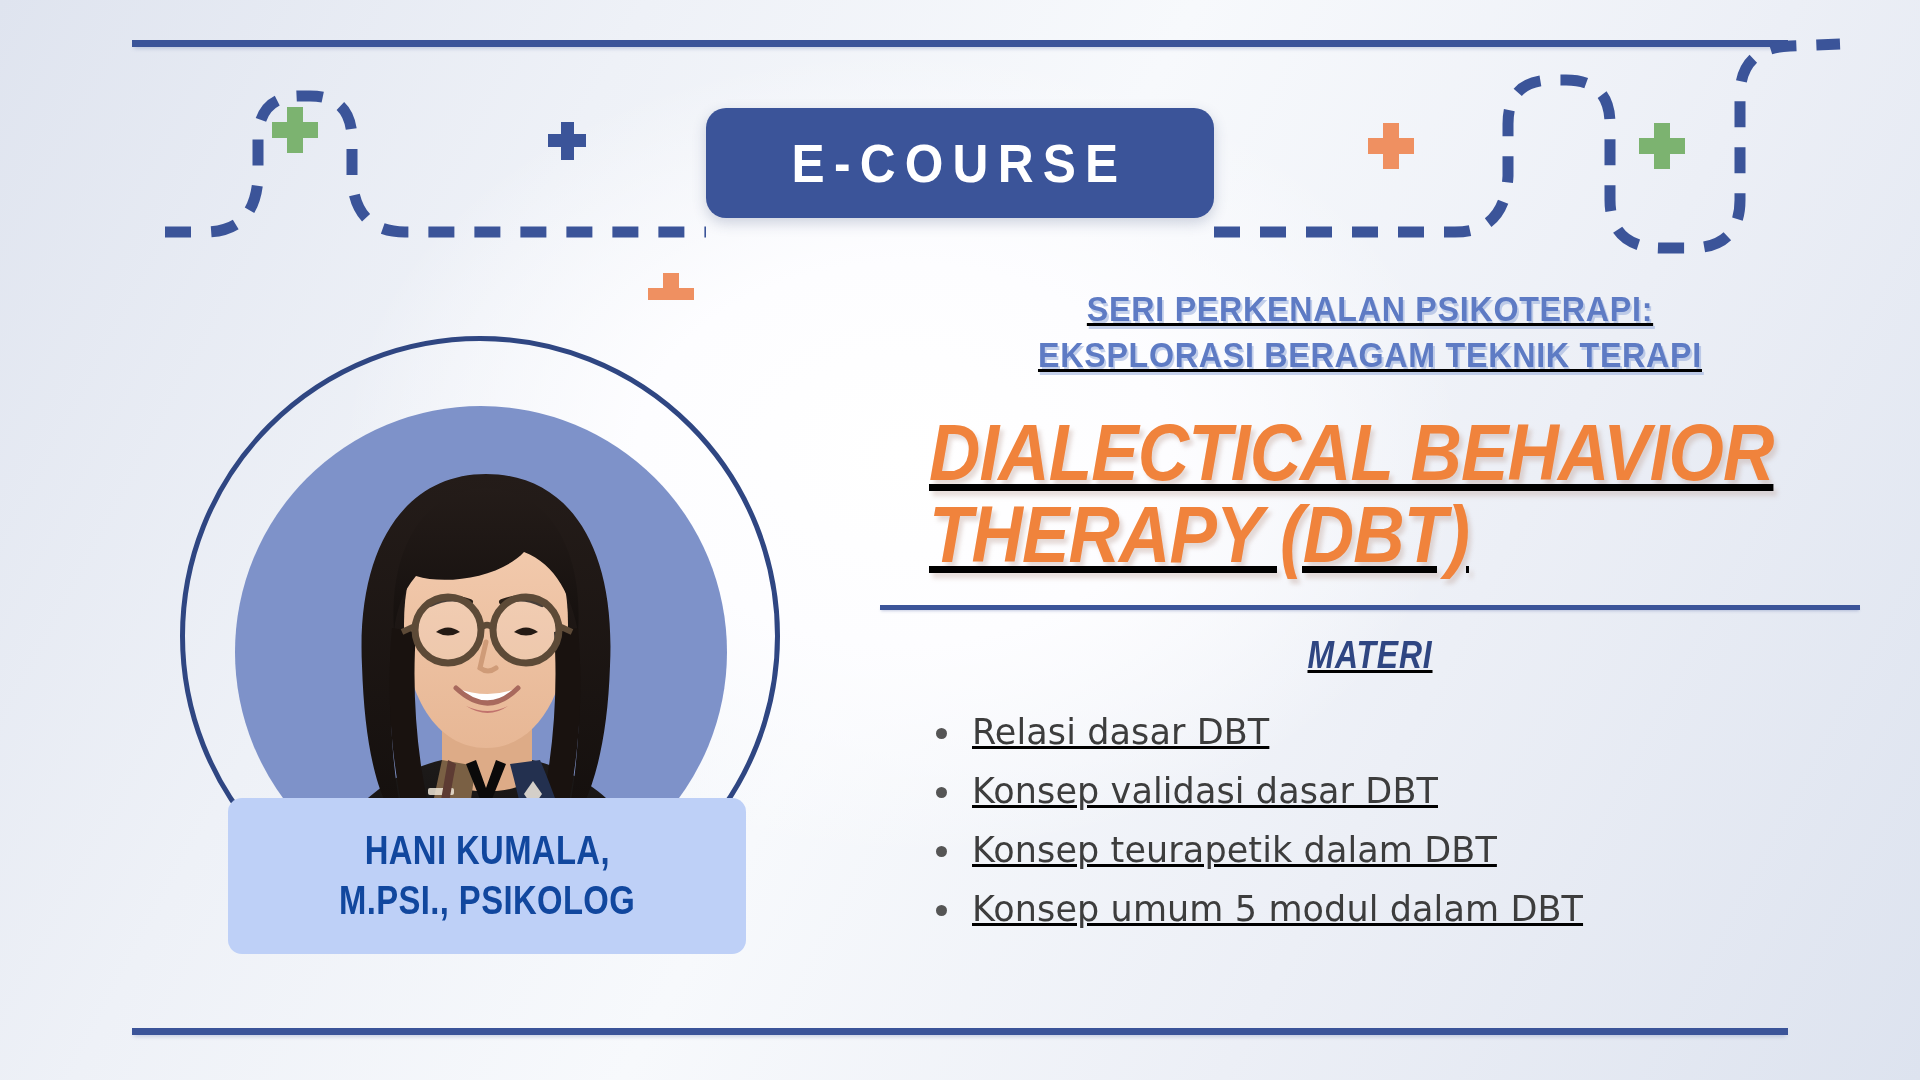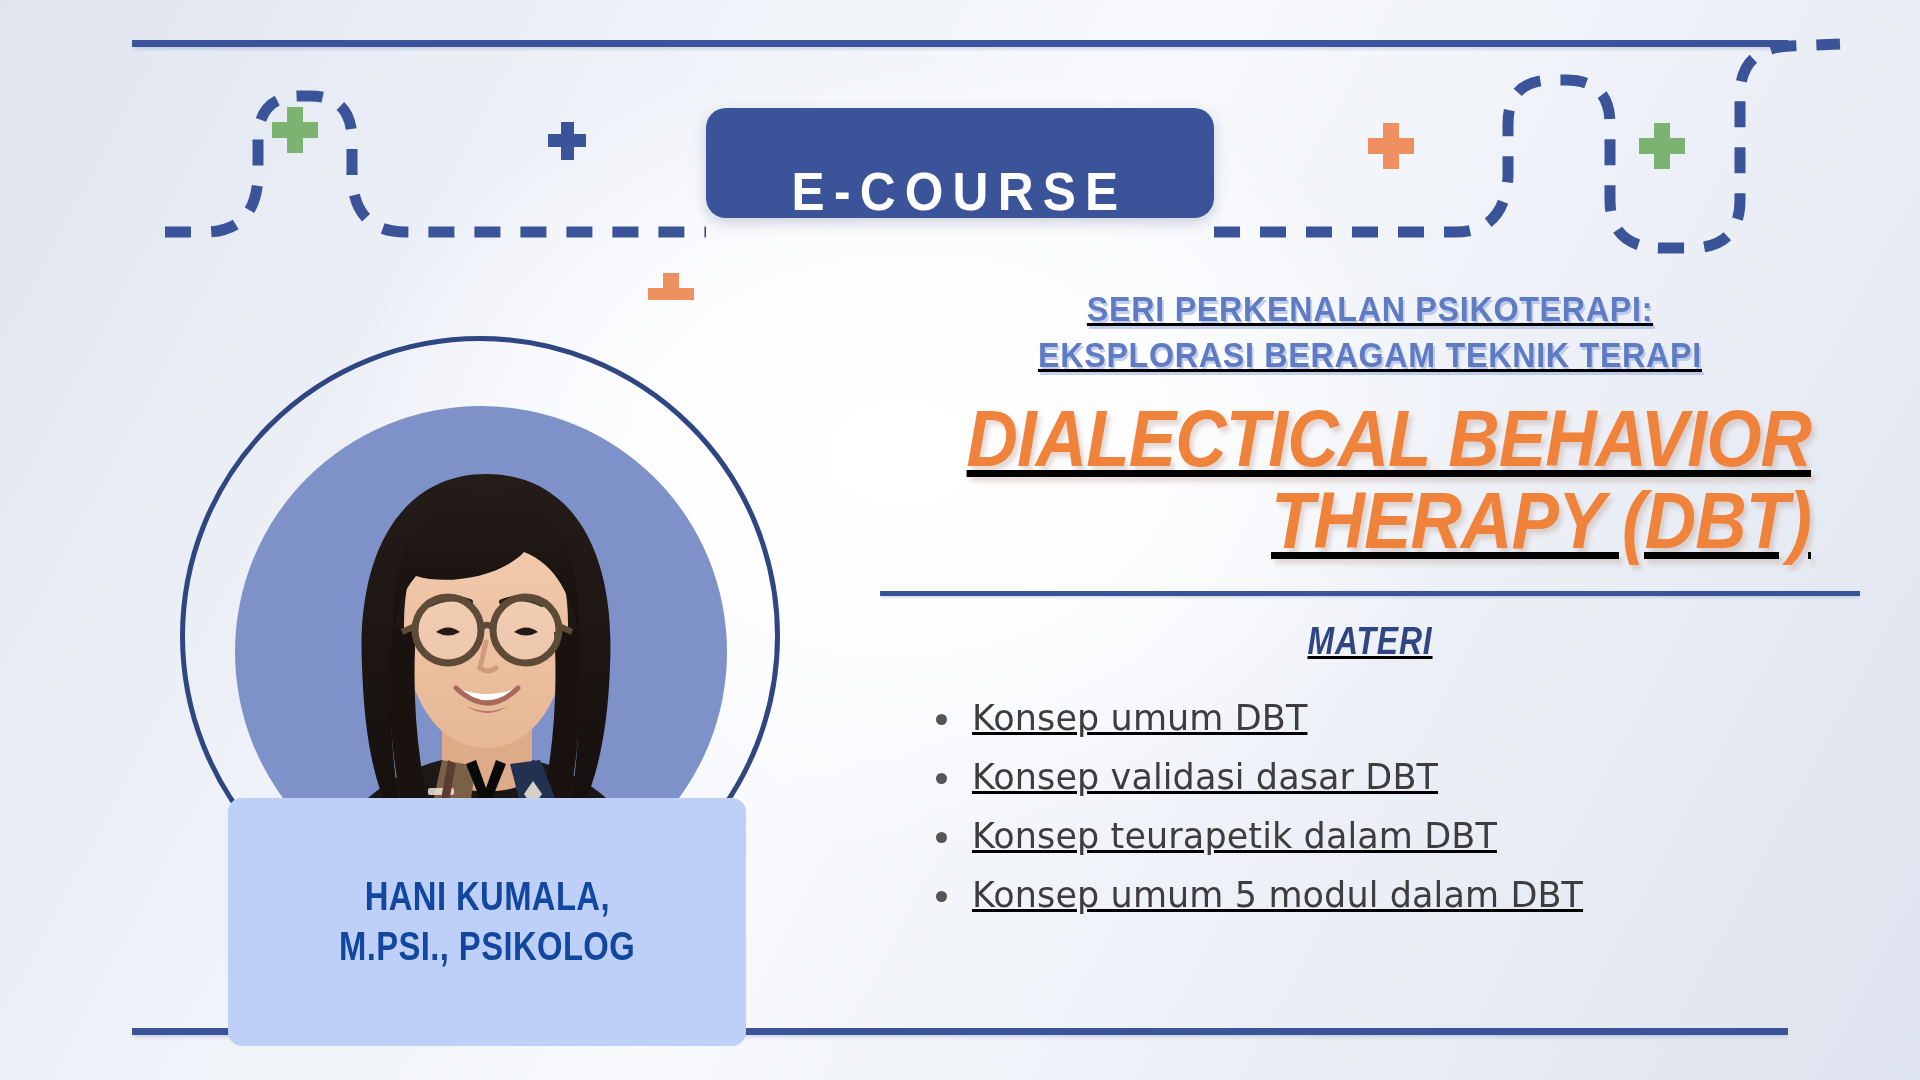--- a/index.html
+++ b/index.html
@@ -32,21 +32,21 @@
 
   
   #deco { position:absolute; left:0; top:0; width:1920px; height:300px; }
 
   
   #badge {
     position:absolute; left:706px; top:108px;
     width:508px; height:110px;
     background:#3b5499;
     border-radius:20px;
-    display:flex; align-items:flex-end; justify-content:center;
+    display:flex; align-items:center; justify-content:center;
     box-shadow:0 5px 14px rgba(44,62,110,.22);
   }
   #badge span {
     color:#fff;
     font-family:"Liberation Sans", sans-serif;
     font-weight:bold;
     font-size:54px;
     letter-spacing:10px;
     line-height:1;
     transform:scaleX(.92);
@@ -69,21 +69,21 @@
     border-radius:50%;
     background:#7e92c9;
     overflow:hidden;
   }
   
   #photo { position:absolute; left:0; top:0; width:600px; height:600px; }
 
   
   #nameplate {
     position:absolute; left:228px; top:798px;
-    width:518px; height:248px;
+    width:518px; height:156px;
     background:#bed0f7;
     border-radius:14px;
     display:flex; flex-direction:column;
     align-items:center; justify-content:center;
     gap:4px;
   }
   #nameplate .nm {
     color:#11479e;
     font-family:"Liberation Sans", sans-serif;
     font-weight:bold;
@@ -103,21 +103,21 @@
     font-weight:bold;
     font-size:35px;
     letter-spacing:.8px;
     line-height:1.32;
     text-align:center;
     white-space:nowrap;
     transform:scaleX(.92);
     text-shadow:2px 3px 0 rgba(150,172,218,.55);
   }
 
-  #title-block { margin-top:20px; text-align:right; }
+  #title-block { margin-top:34px; text-align:left; }
   .title-line {
     color:#f0833c;
     font-family:"Liberation Sans", sans-serif;
     font-weight:bold;
     font-style:italic;
     font-size:79px;
     line-height:1.03;
     letter-spacing:-1px;
     white-space:nowrap;
     transform:scaleX(.90);
@@ -318,20 +318,20 @@
     <div id="title-block">
       <div class="title-line">DIALECTICAL BEHAVIOR</div>
       <div class="title-line">THERAPY (DBT)</div>
     </div>
 
     <div id="divider"></div>
 
     <div id="materi">MATERI</div>
 
     <ul id="bullets">
-      <li>Konsep umum DBT</li>
+      <li>Relasi dasar DBT</li>
       <li>Konsep validasi dasar DBT</li>
       <li>Konsep teurapetik dalam DBT</li>
       <li>Konsep umum 5 modul dalam DBT</li>
     </ul>
   </div>
 
 </div>
 
 </body></html>

